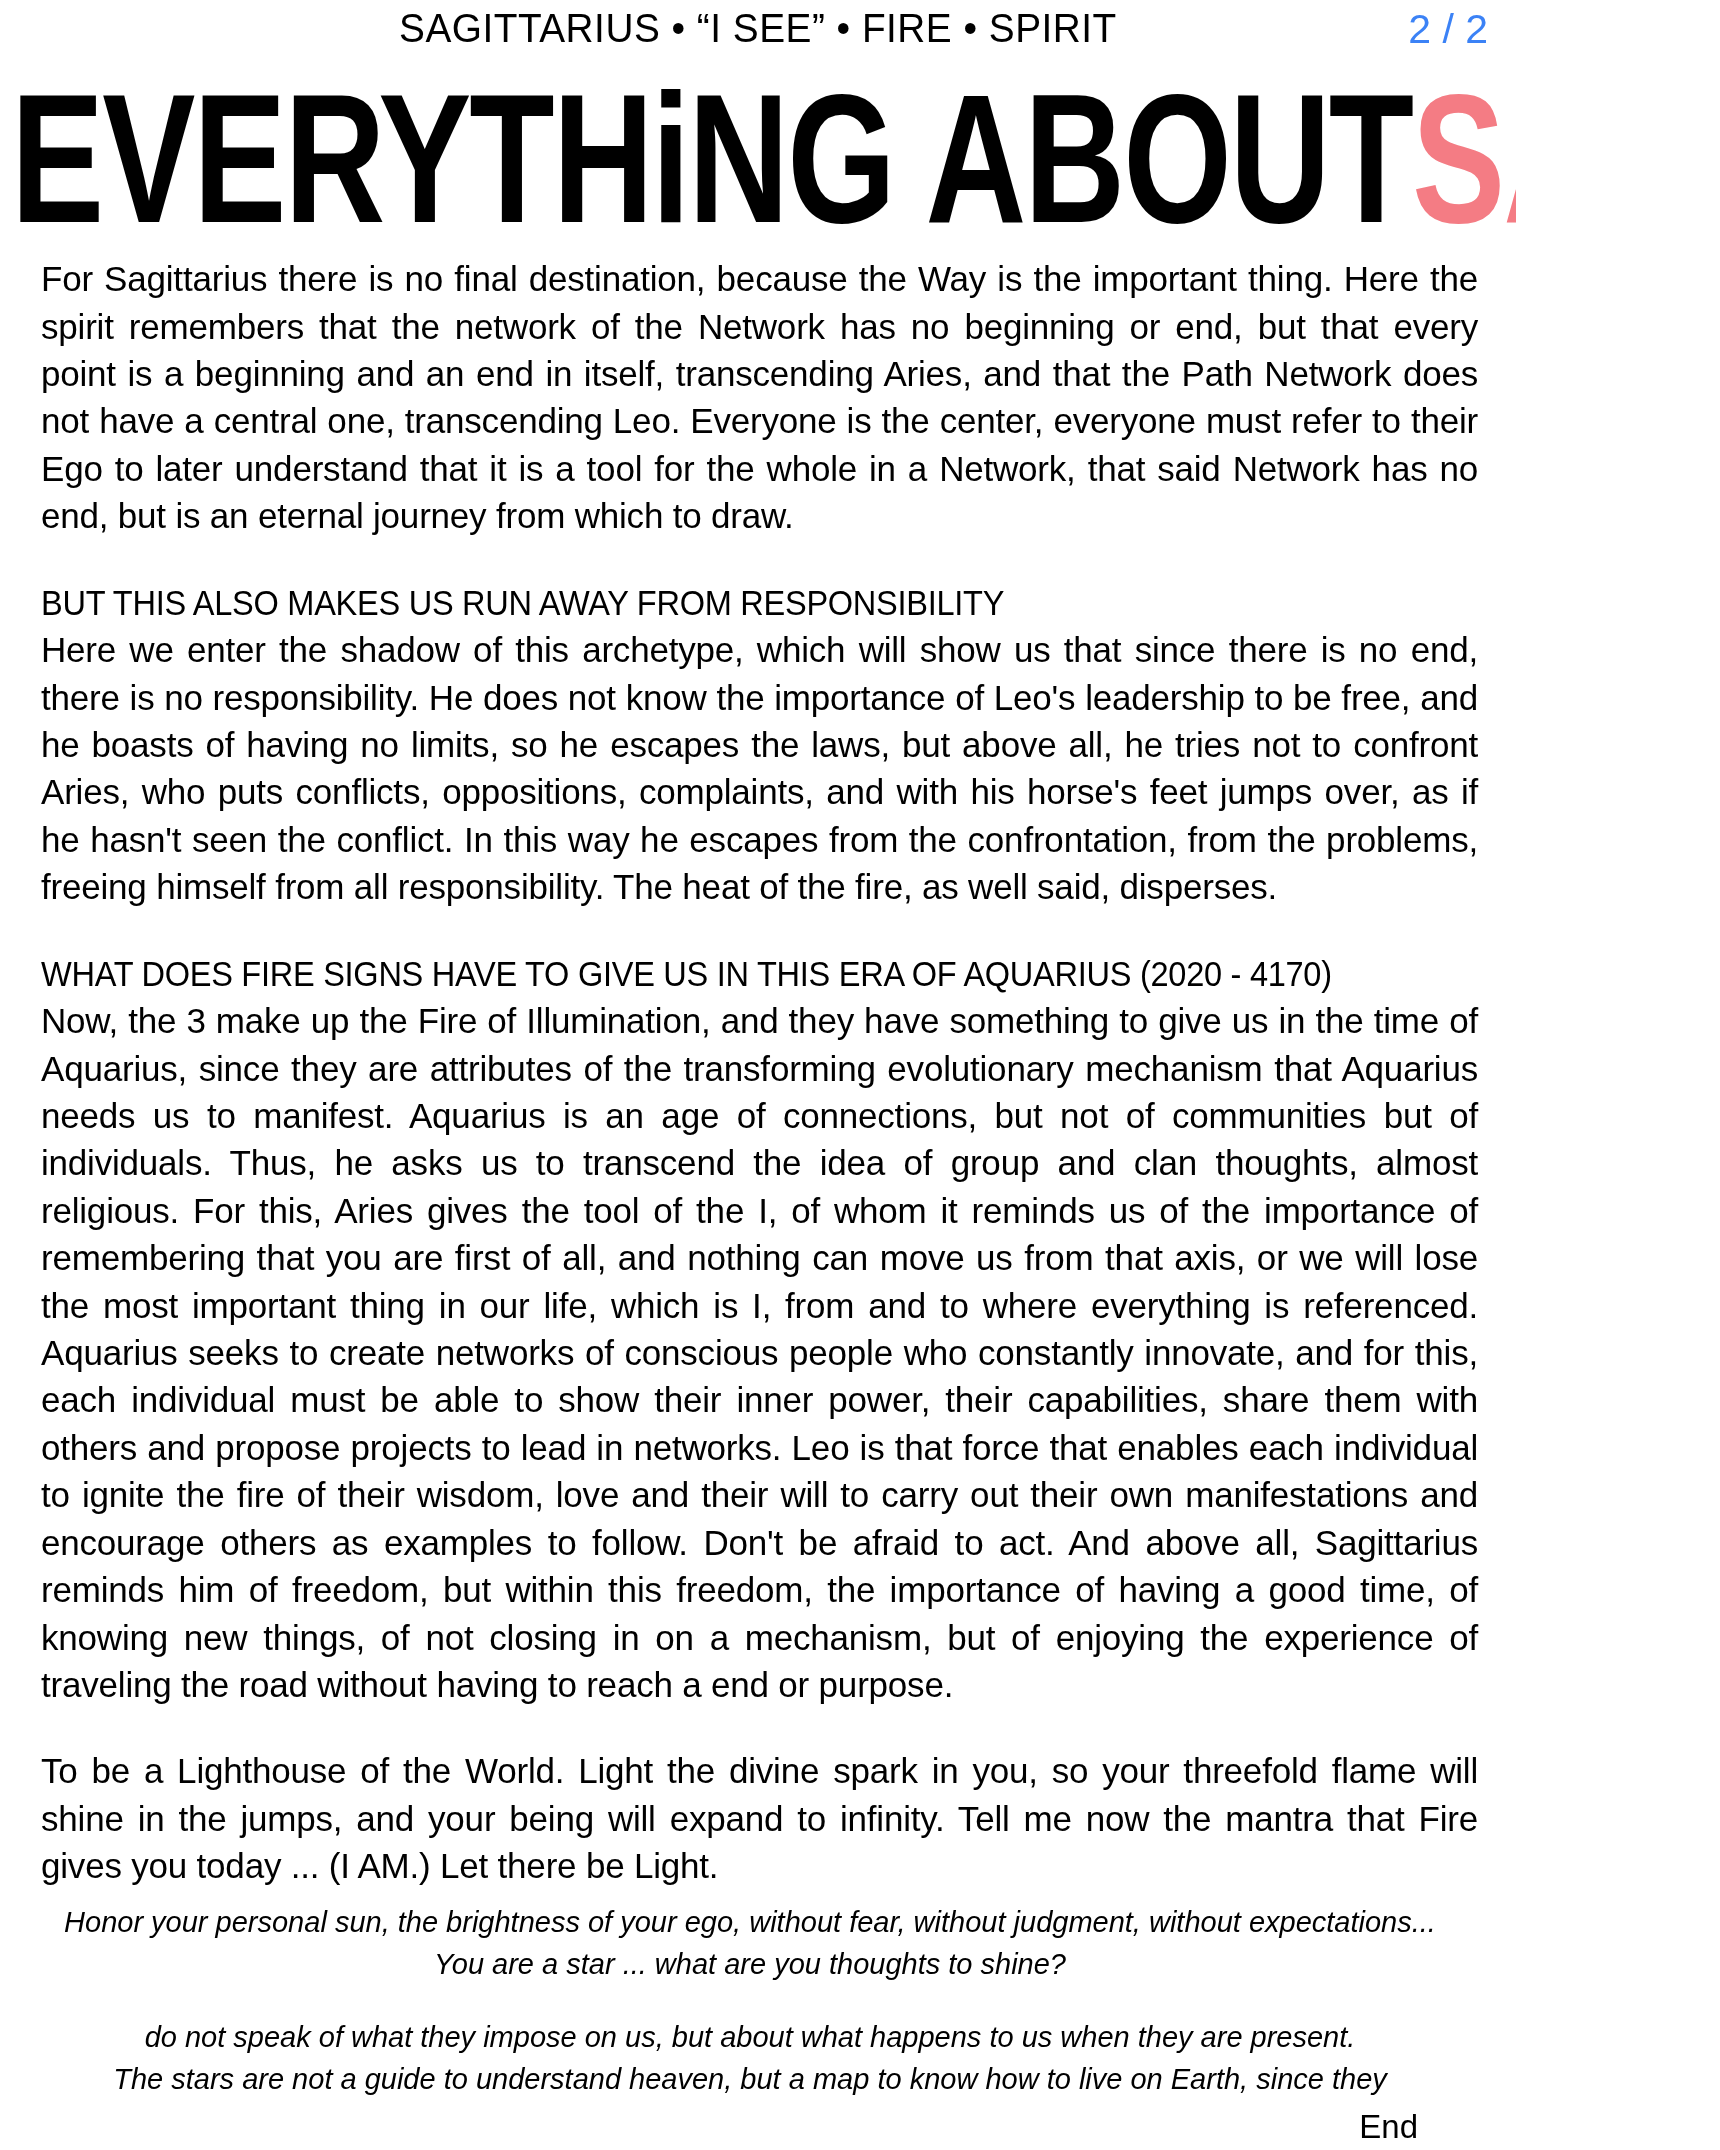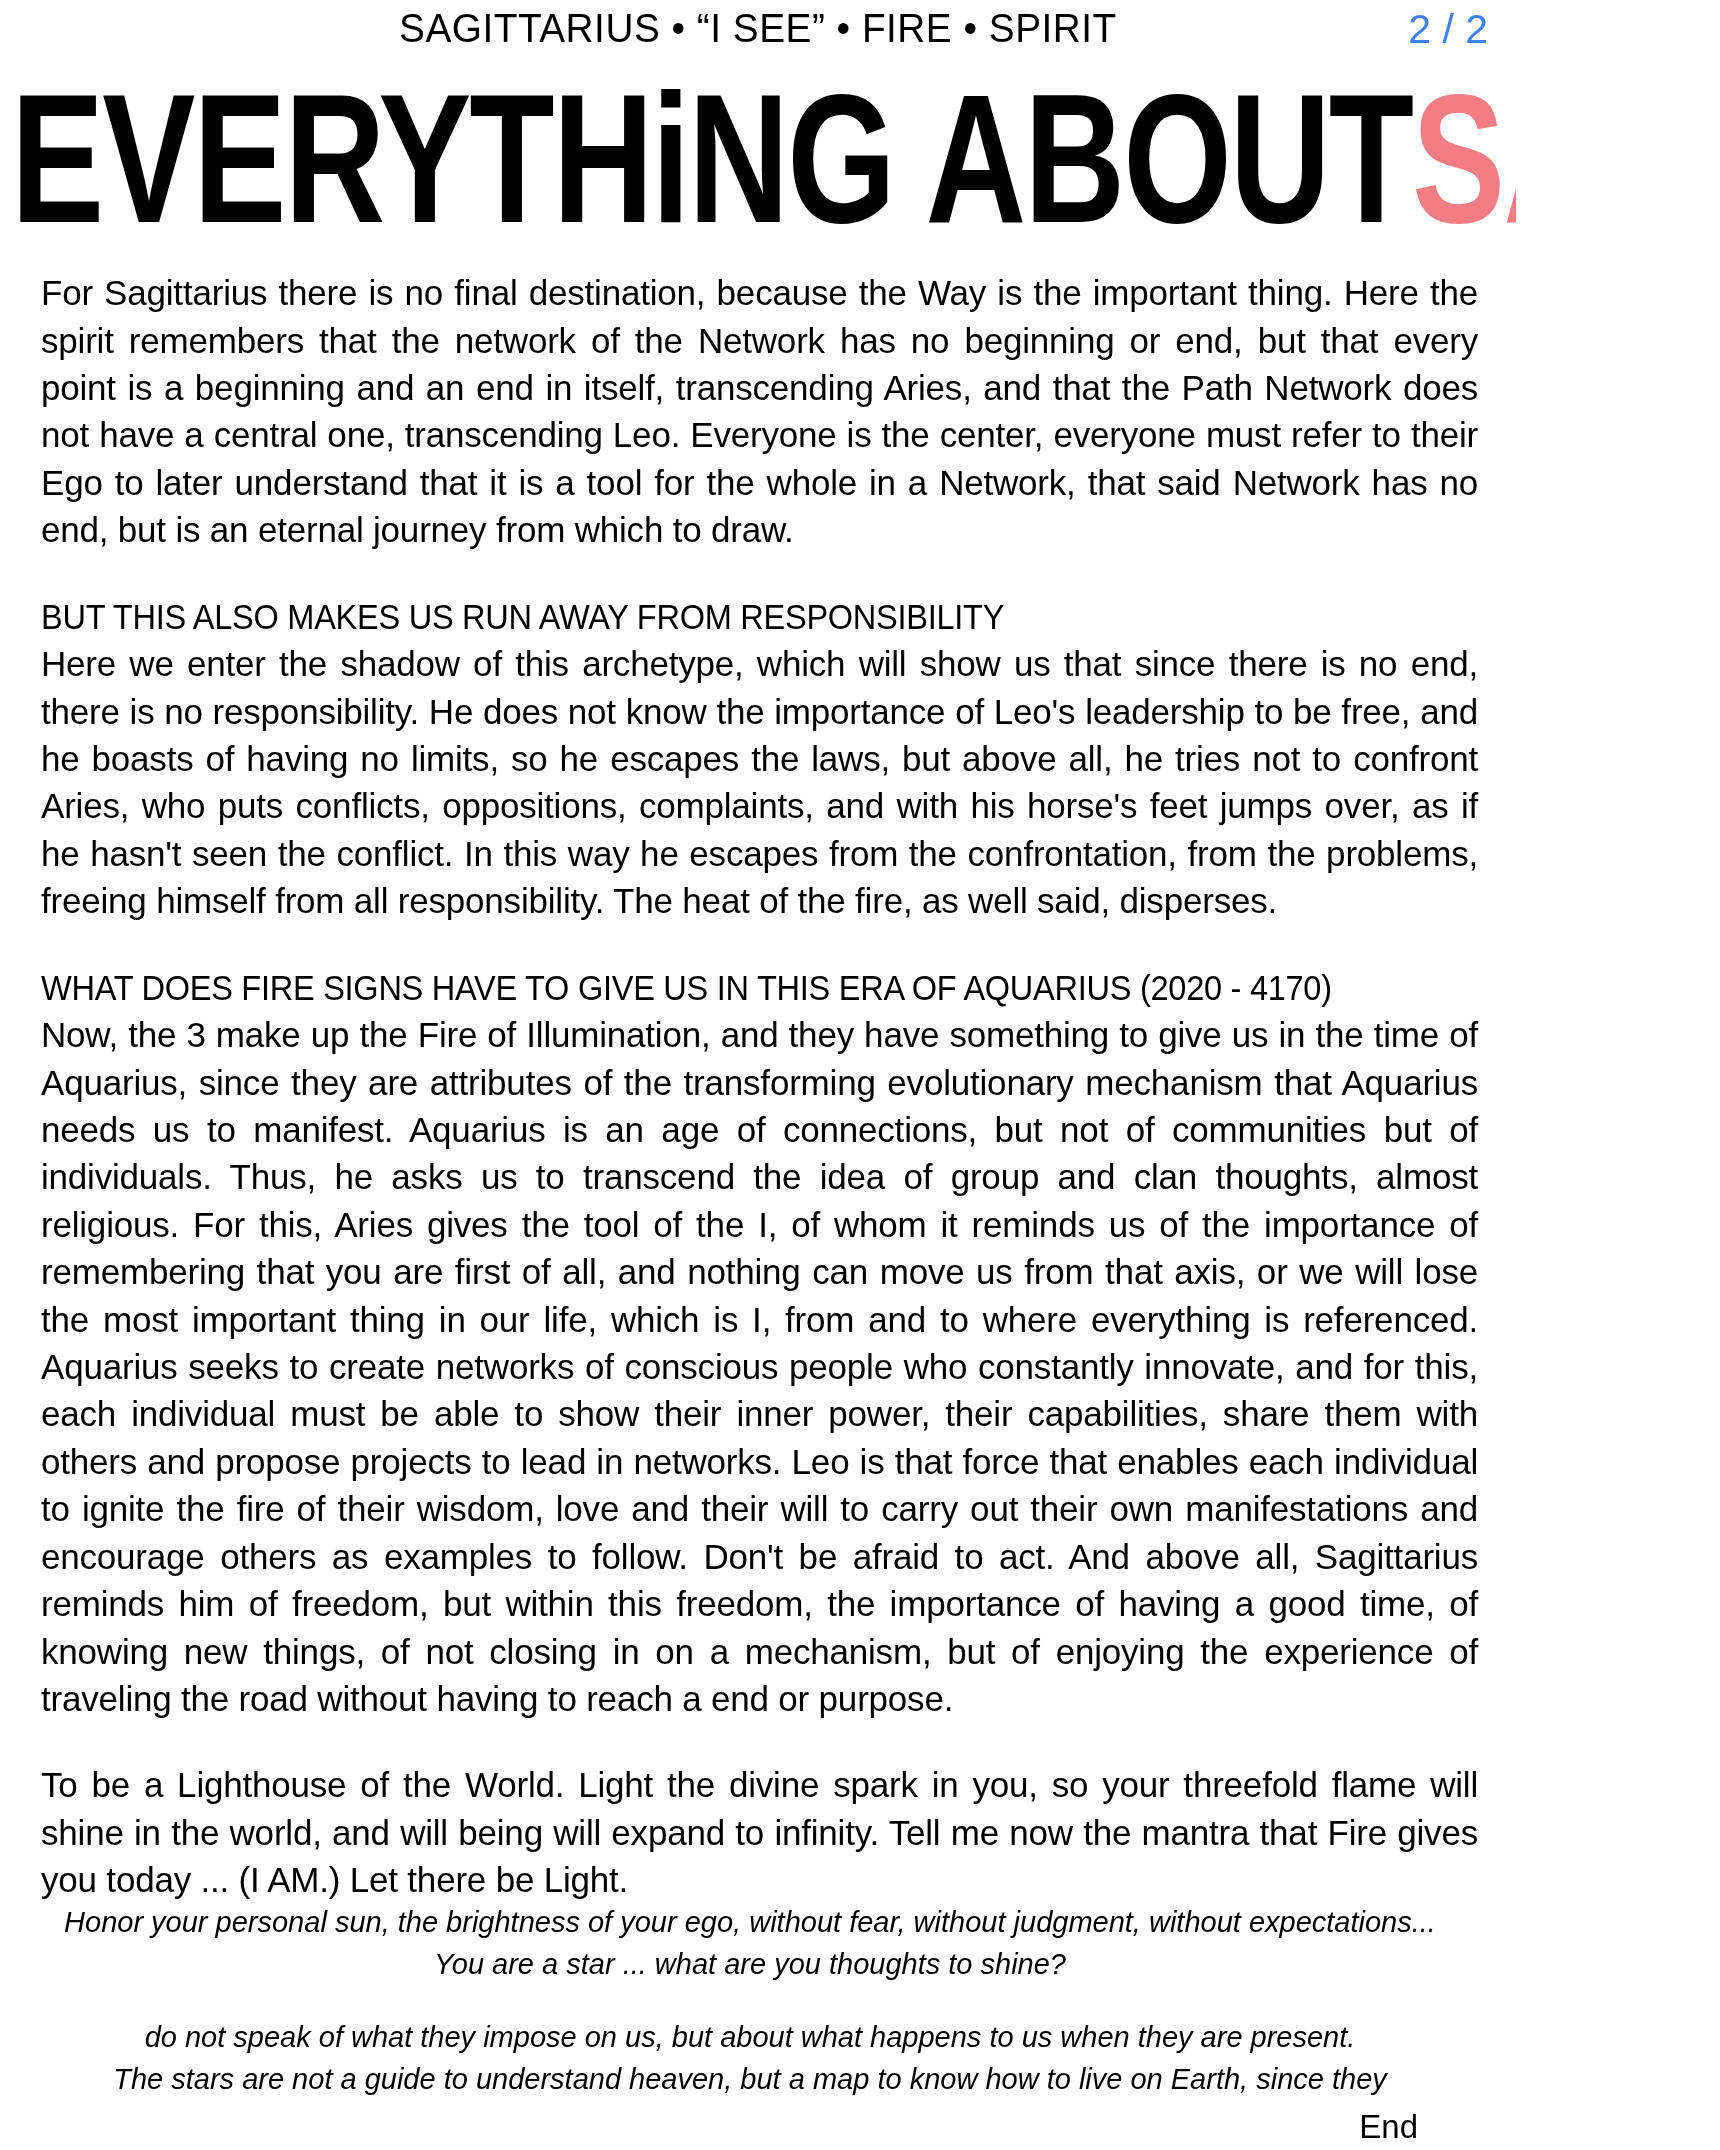--- a/index.html
+++ b/index.html
@@ -78,21 +78,21 @@
     white-space: nowrap;
   }
 
   .title-black { color: #000000; }
   .title-pink  { color: #F47C84; }
 
   
   .body-wrap {
     padding: 0 38px 0 41px;
     box-sizing: border-box;
-    margin-top: 65px;
+    margin-top: 51px;
   }
 
   p.body-para,
   div.body-para {
     font-family: "Liberation Sans", sans-serif;
     font-size: 35px;
     line-height: 1.355;
     text-align: justify;
     text-justify: inter-word;
     margin: 0 0 0 0;
@@ -181,21 +181,21 @@
     <div class="body-para">Here we enter the shadow of this archetype, which will show us that since there is no end, there is no responsibility. He does not know the importance of Leo's leadership to be free, and he boasts of having no limits, so he escapes the laws, but above all, he tries not to confront Aries, who puts conflicts, oppositions, complaints, and with his horse's feet jumps over, as if he hasn't seen the conflict. In this way he escapes from the confrontation, from the problems, freeing himself from all responsibility. The heat of the fire, as well said, disperses.</div>
 
     <div class="para-gap"></div>
 
     <div class="section-head">WHAT DOES FIRE SIGNS HAVE TO GIVE US IN THIS ERA OF AQUARIUS (2020 - 4170)</div>
 
     <div class="body-para">Now, the 3 make up the Fire of Illumination, and they have something to give us in the time of Aquarius, since they are attributes of the transforming evolutionary mechanism that Aquarius needs us to manifest. Aquarius is an age of connections, but not of communities but of individuals. Thus, he asks us to transcend the idea of group and clan thoughts, almost religious. For this, Aries gives the tool of the I, of whom it reminds us of the importance of remembering that you are first of all, and nothing can move us from that axis, or we will lose the most important thing in our life, which is I, from and to where everything is referenced. Aquarius seeks to create networks of conscious people who constantly innovate, and for this, each individual must be able to show their inner power, their capabilities, share them with others and propose projects to lead in networks. Leo is that force that enables each individual to ignite the fire of their wisdom, love and their will to carry out their own manifestations and encourage others as examples to follow. Don't be afraid to act. And above all, Sagittarius reminds him of freedom, but within this freedom, the importance of having a good time, of knowing new things, of not closing in on a mechanism, but of enjoying the experience of traveling the road without having to reach a end or purpose.</div>
 
     <div class="para-gap"></div>
 
-    <div class="body-para">To be a Lighthouse of the World. Light the divine spark in you, so your threefold flame will shine in the world, and will being will expand to infinity. Tell me now the mantra that Fire gives you today ... (I AM.) Let there be Light.</div>
+    <div class="body-para">To be a Lighthouse of the World. Light the divine spark in you, so your threefold flame will shine in the jumps, and your being will expand to infinity. Tell me now the mantra that Fire gives you today ... (I AM.) Let there be Light.</div>
 
   </div>
 
   <div class="footer-wrap">
 
     <div class="quote-block">
       <div class="nowrap">Honor your personal sun, the brightness of your ego, without fear, without judgment, without expectations...</div>
       <div class="nowrap">You are a star ... what are you thoughts to shine?</div>
     </div>
 

